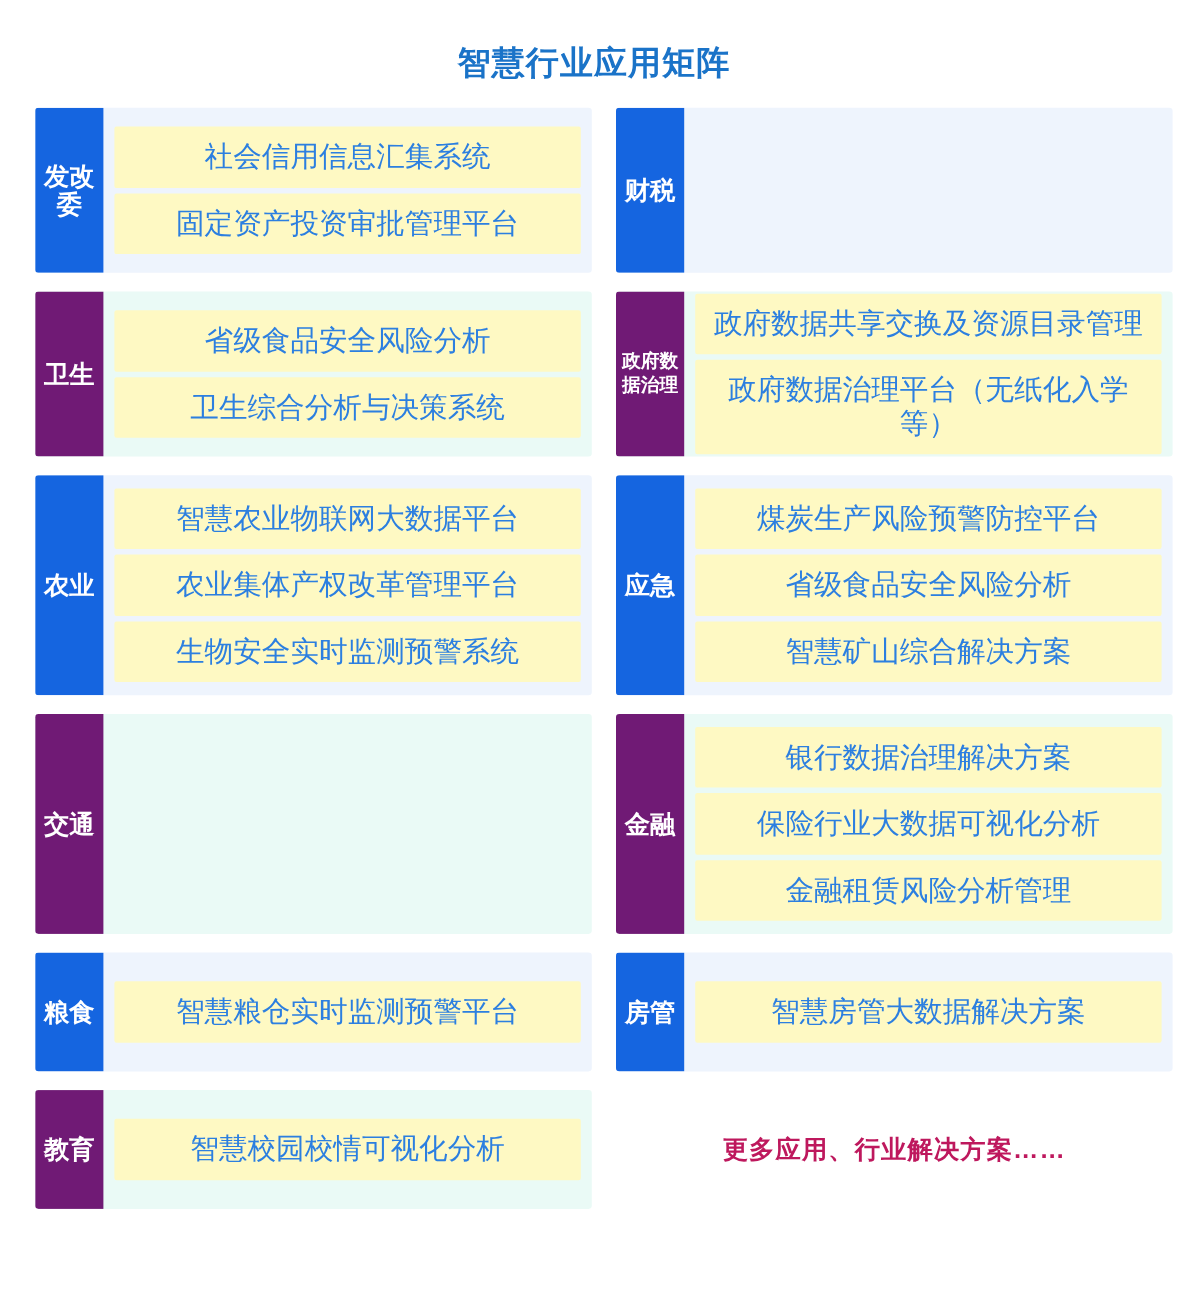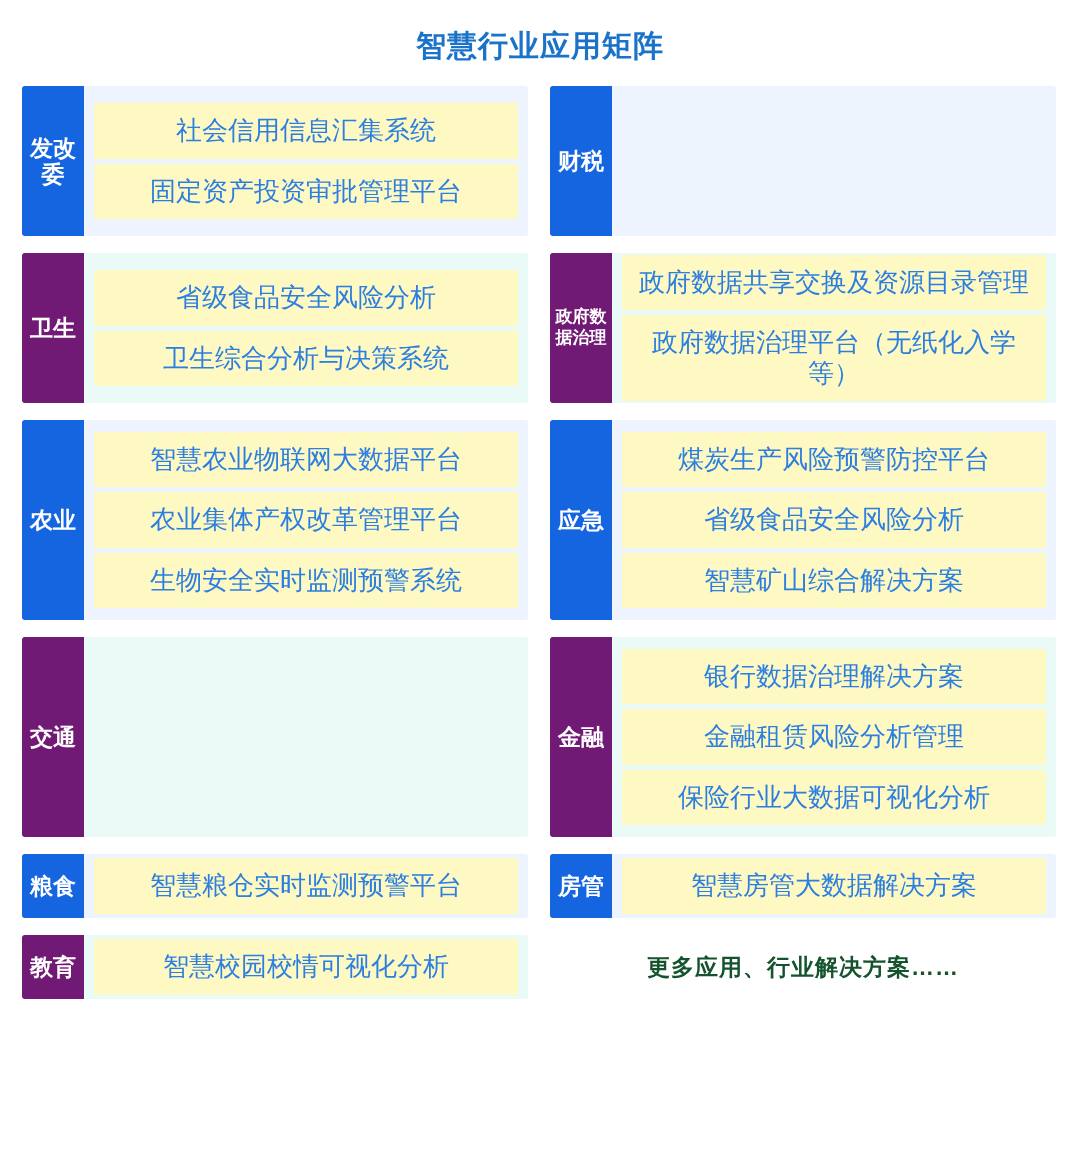--- a/index.html
+++ b/index.html
@@ -10,37 +10,38 @@
     width: 1080px;
     height: 1174px;
     background: #ffffff;
     font-family: "Liberation Sans", sans-serif;
     overflow: hidden;
   }
   .page {
     width: 1080px;
     height: 1174px;
     box-sizing: border-box;
-    padding: 0 22px;
+    padding: 12px 22px;
     position: relative;
   }
   .title {
     text-align: center;
     font-size: 30px;
     font-weight: bold;
     color: #1a73c8;
     letter-spacing: 1px;
     padding: 28px 0 22px 0;
     line-height: 1.2;
   }
   .grid {
     display: grid;
     grid-template-columns: 506px 506px;
     column-gap: 22px;
     row-gap: 17px;
+    margin-left: 10px;
   }
   .card {
     display: flex;
     align-items: stretch;
     border-radius: 3px;
     overflow: hidden;
     min-height: 0;
   }
   .card.blue { background: #eef4fd; }
   .card.teal { background: #eafaf6; }
@@ -85,27 +86,27 @@
   .note-card {
     display: flex;
     align-items: center;
     justify-content: center;
     background: #ffffff;
     border-radius: 3px;
   }
   .note-text {
     font-size: 23px;
     font-weight: bold;
-    color: #14532d;
+    color: #be185d;
     letter-spacing: 1px;
   }
   
   .h2 { height: 150px; }
   .h3 { height: 200px; }
-  .h1 { height: 64px; }
+  .h1 { height: 108px; }
 </style>
 </head>
 <body>
 
 <div class="page">
 
   <div class="title">智慧行业应用矩阵</div>
 
   <div class="grid">
 
@@ -172,22 +173,22 @@
         <span>交通</span>
       </div>
     </div>
 
     <div class="card teal h3">
       <div class="tag teal">
         <span>金融</span>
       </div>
       <div class="items">
         <div class="item">银行数据治理解决方案</div>
+        <div class="item">保险行业大数据可视化分析</div>
         <div class="item">金融租赁风险分析管理</div>
-        <div class="item">保险行业大数据可视化分析</div>
       </div>
     </div>
 
     <div class="card blue h1">
       <div class="tag blue">
         <span>粮食</span>
       </div>
       <div class="items">
         <div class="item">智慧粮仓实时监测预警平台</div>
       </div>

